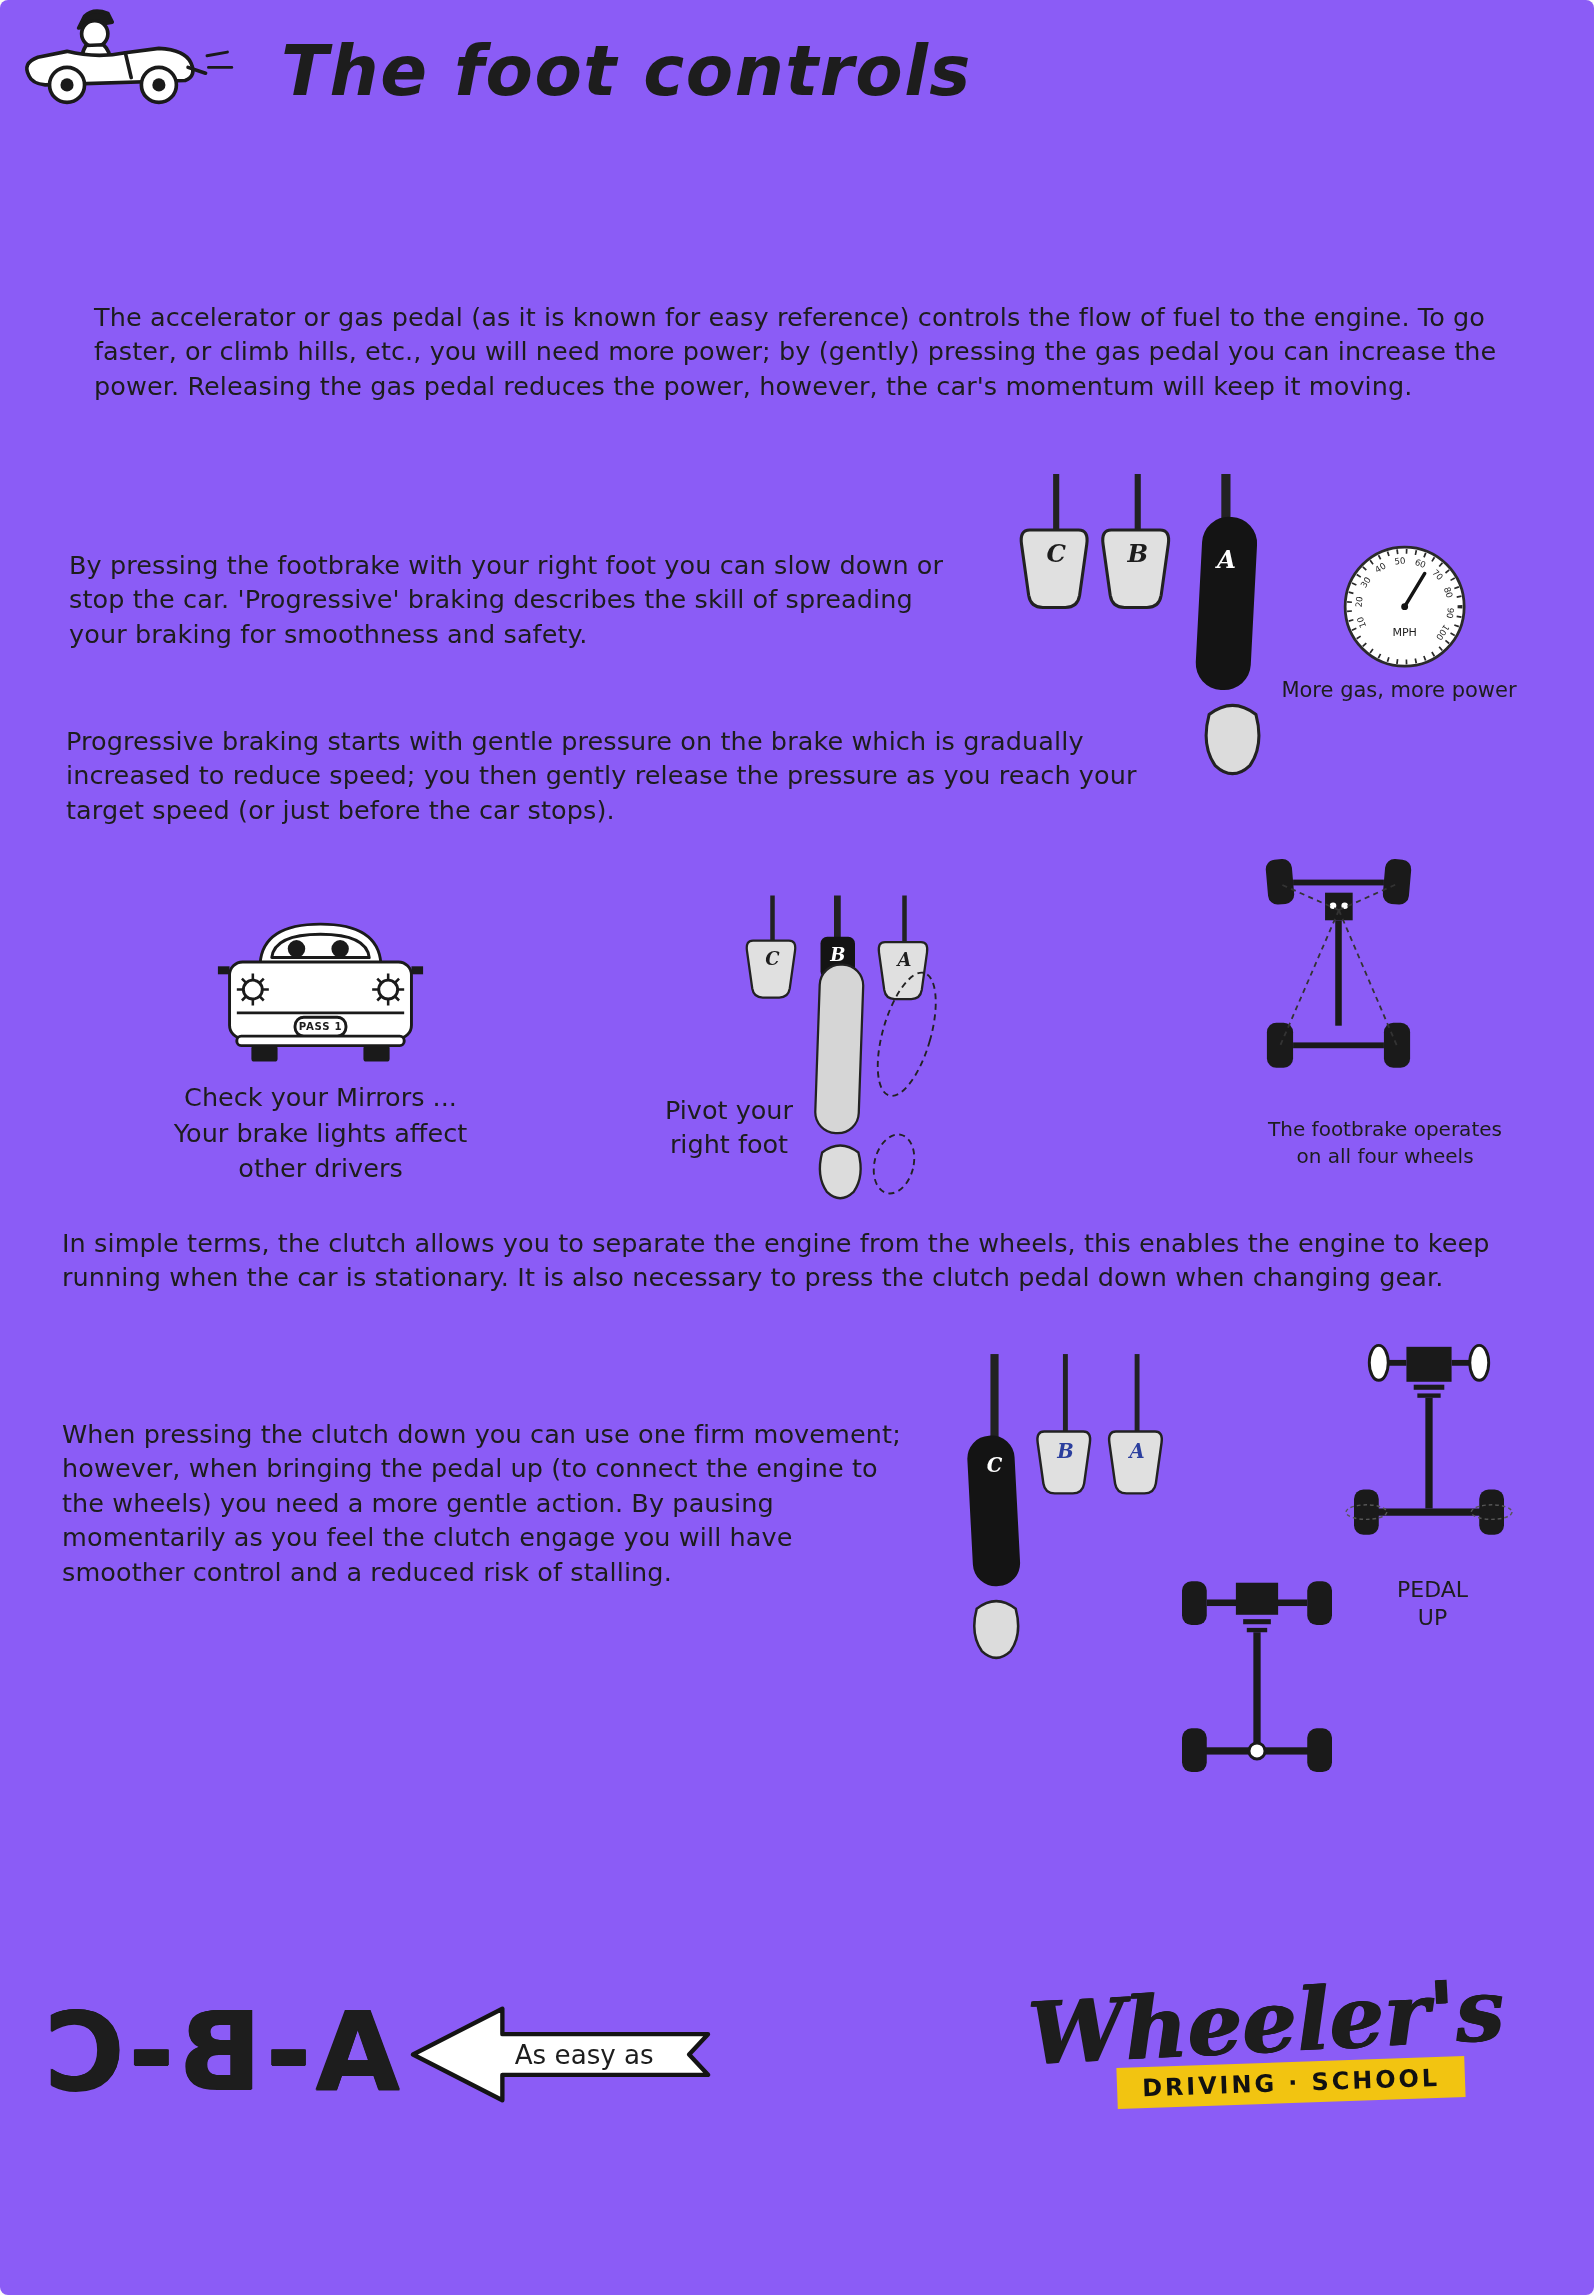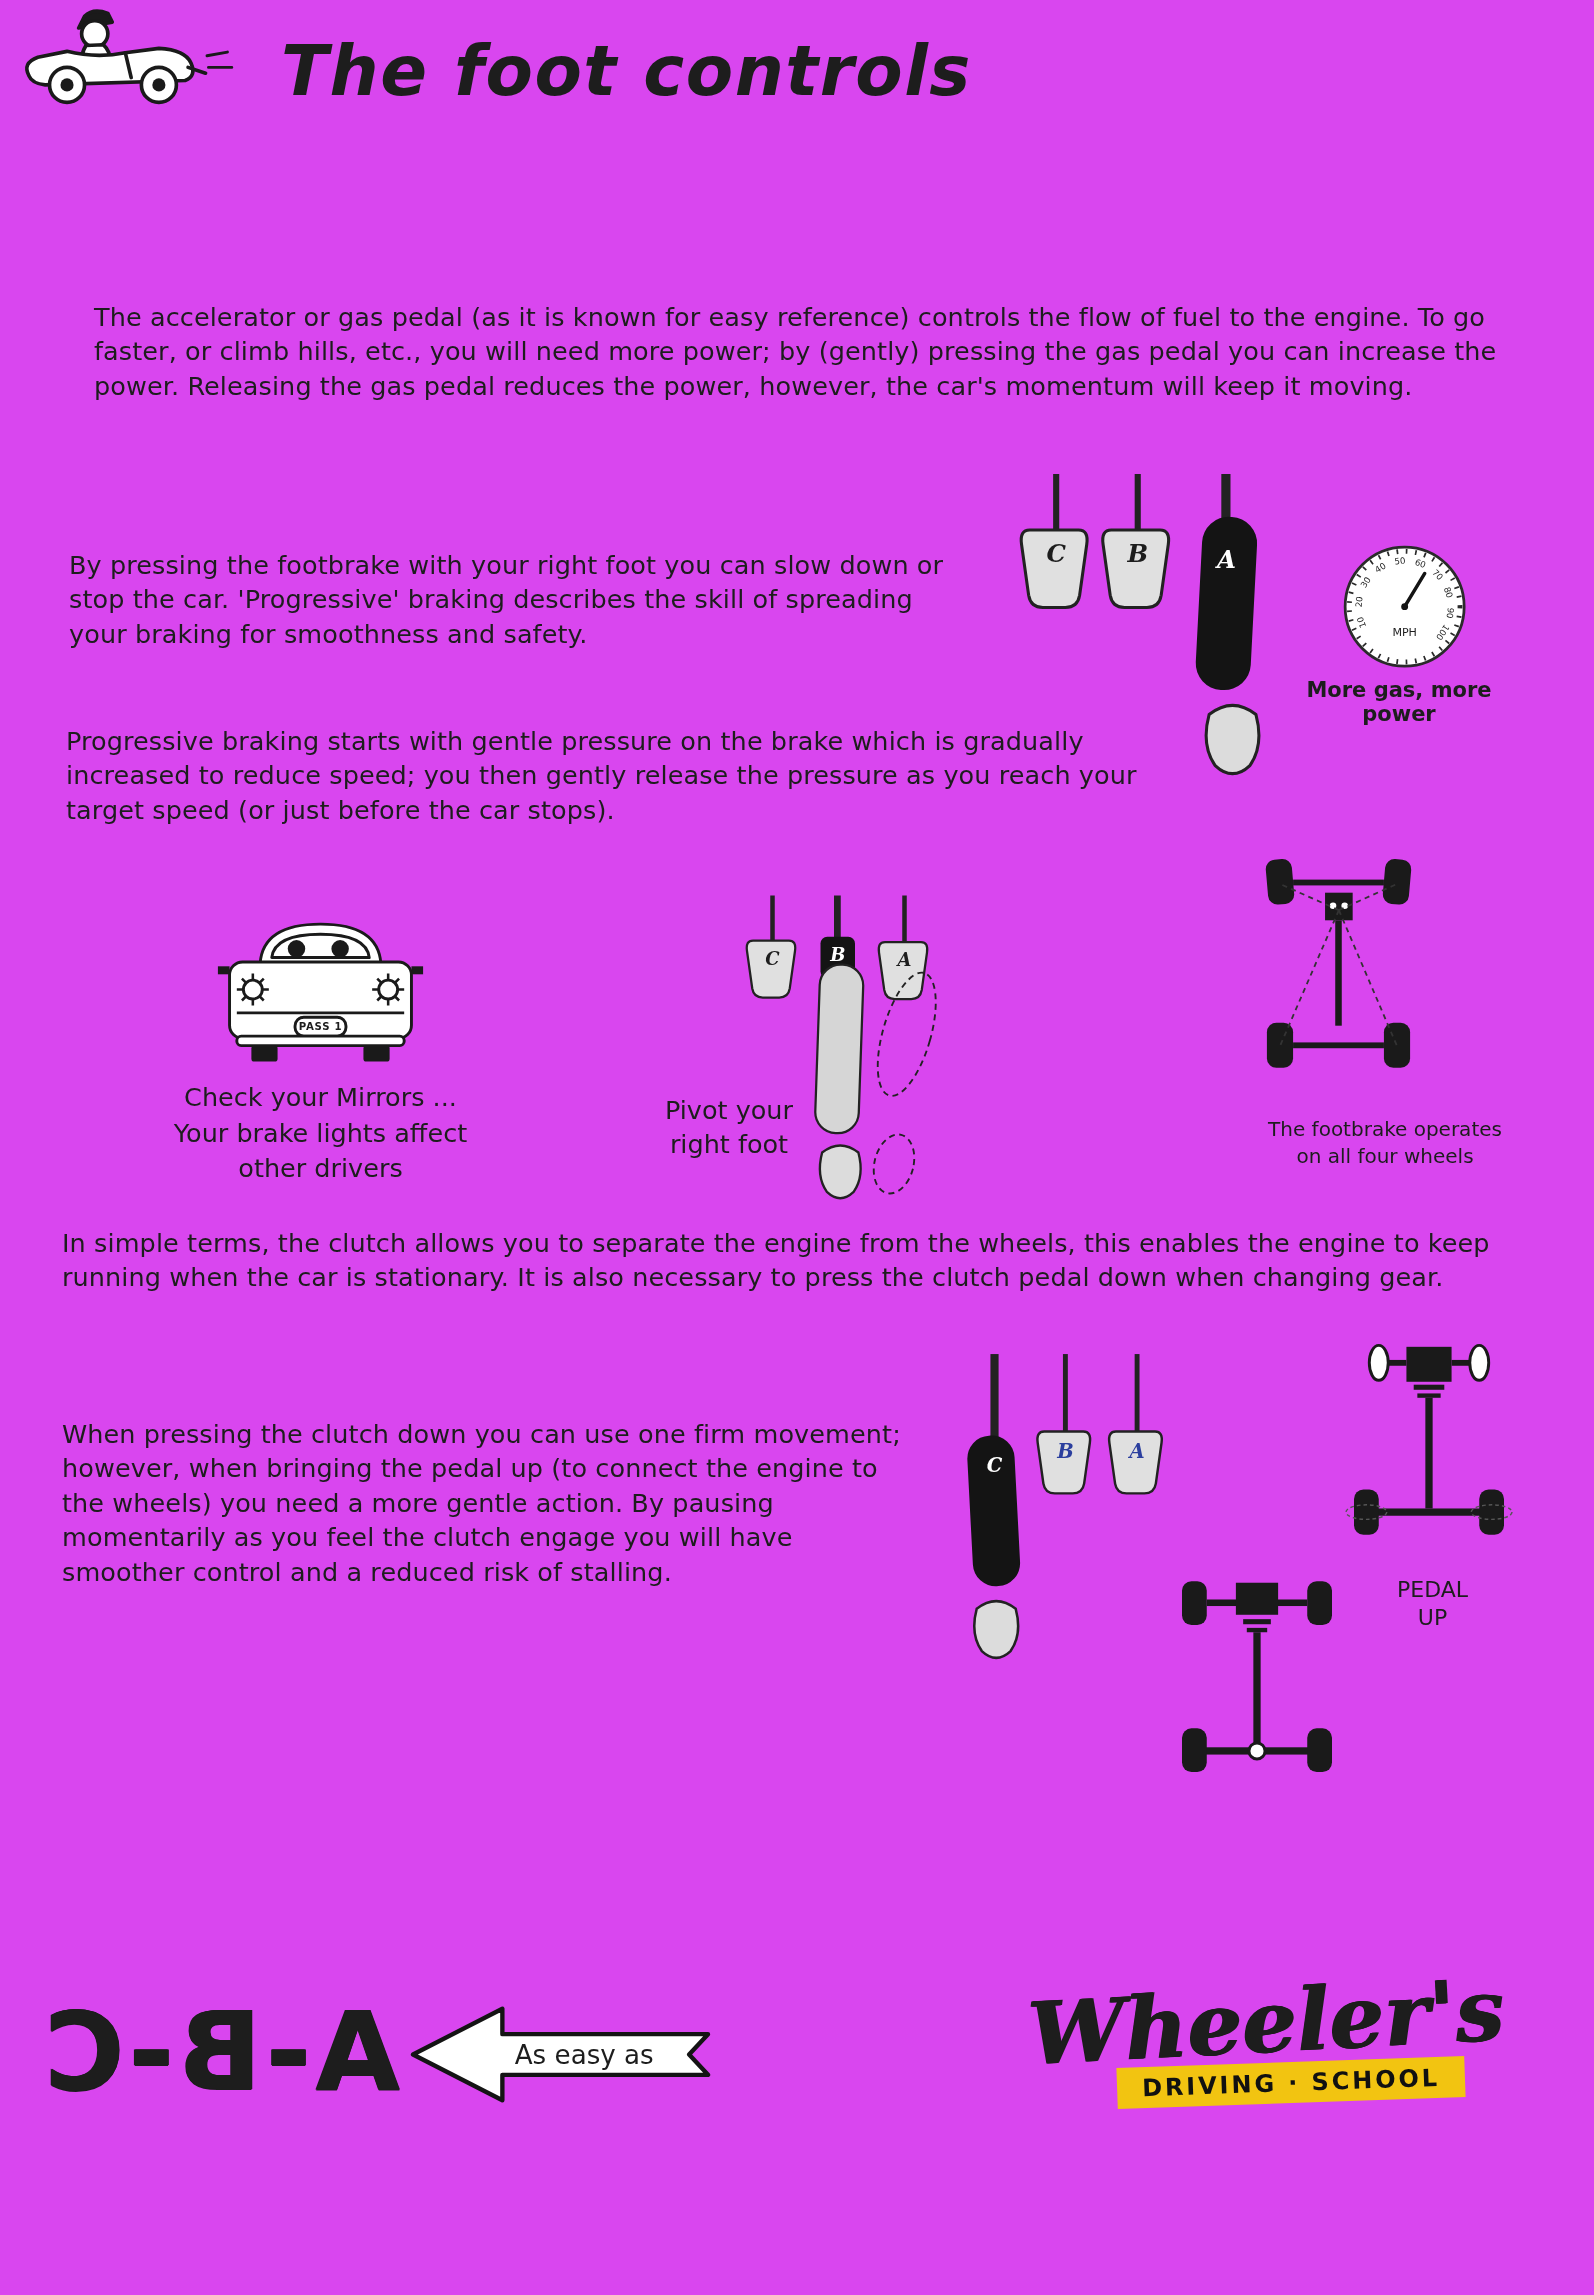--- a/index.html
+++ b/index.html
@@ -1,32 +1,32 @@
 <!DOCTYPE html>
 <html style="font-size:11.7px"><head>
 <meta charset="utf-8">
 <style>
   * { margin:0; padding:0; box-sizing:border-box; }
   html,body { background:#fbfbf7; }
   #page {
     position:relative; width:1594px; height:2295px;
-    background:#d946ef; overflow:hidden;
-    font-family:"DejaVu Sans", sans-serif; color:#1d1d1d;
+    background:#8b5cf6; overflow:hidden;
+    font-family:"DejaVu Sans", sans-serif; color:#1d1d1d;border-radius:8px;
   }
   .abs { position:absolute; }
   .para { font-size:25.5px; line-height:1.35; letter-spacing:0.1px; }
   .preline { white-space:pre-line; }
   .center { text-align:center; }
 
   #page-title {
     left:281px; top:31px;
     font-size:69px; font-weight:bold; font-style:italic; letter-spacing:1.5px;
   }
 
-  #cap-more-gas  { left:1275px; top:678px;  width:248px; font-size:21px; font-weight:bold; }
+  #cap-more-gas  { left:1275px; top:678px;  width:248px; font-size:21px; font-weight:normal; }
   #cap-mirrors   { left:109px;  top:1080px; width:423px; font-size:25.5px; line-height:1.4; }
   #cap-pivot     { left:627px;  top:1093px; width:204px; font-size:25.5px; line-height:1.35; }
   #cap-four      { left:1181px; top:1116px; width:408px; font-size:20px; line-height:1.35; }
   #cap-pedal-up  { left:1374px; top:1576px; width:117px; font-size:22px; line-height:1.25; font-weight:500; }
 
   #p-accelerator { left:62px; top:300px;  width:1457px;margin-left:32px; }
   #p-footbrake   { left:69px; top:548px;  width:904px; }
   #p-progressive { left:66px; top:724px;  width:1108px; }
   #p-clutch-intro{ left:62px; top:1226px; width:1472px; }
   #p-clutch-tech { left:62px; top:1417px; width:842px; }

